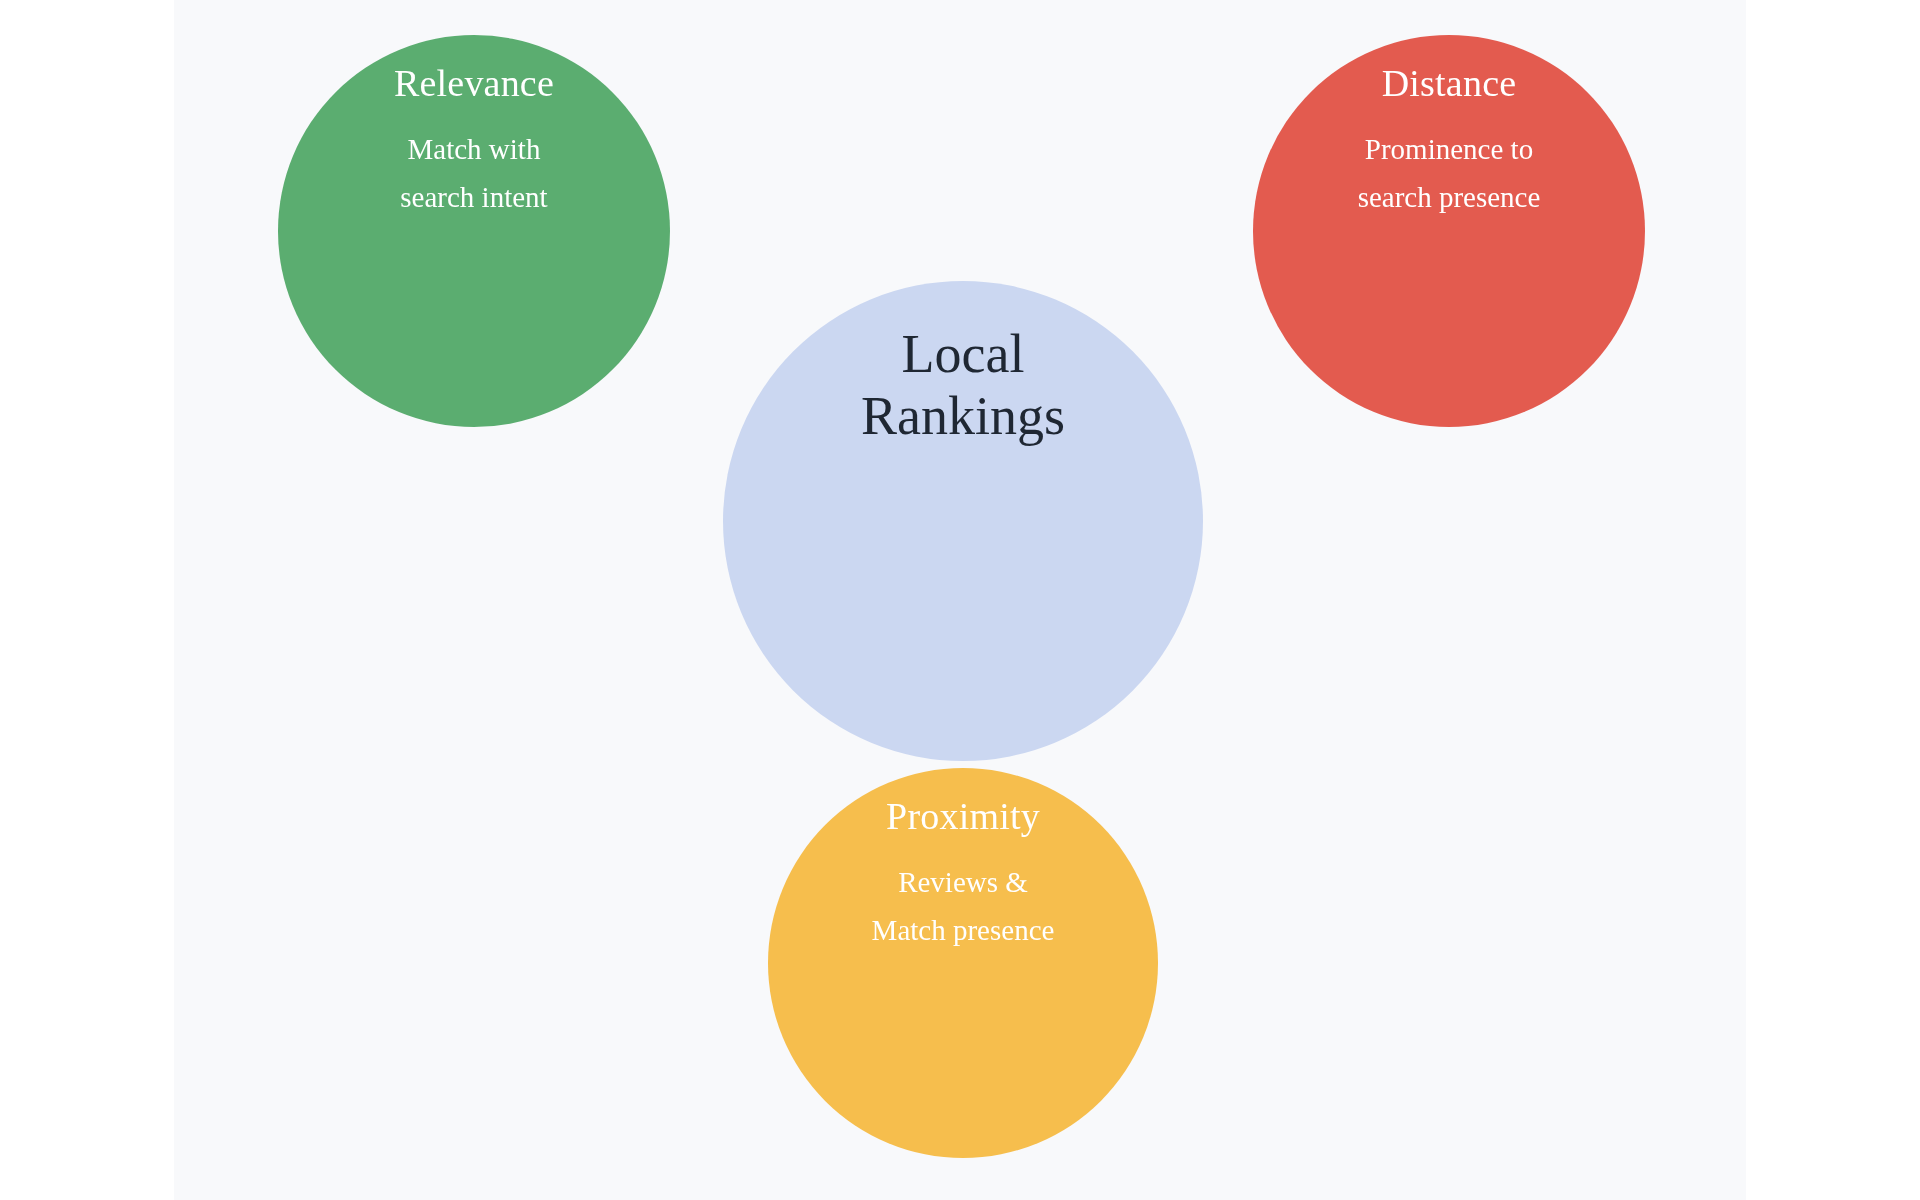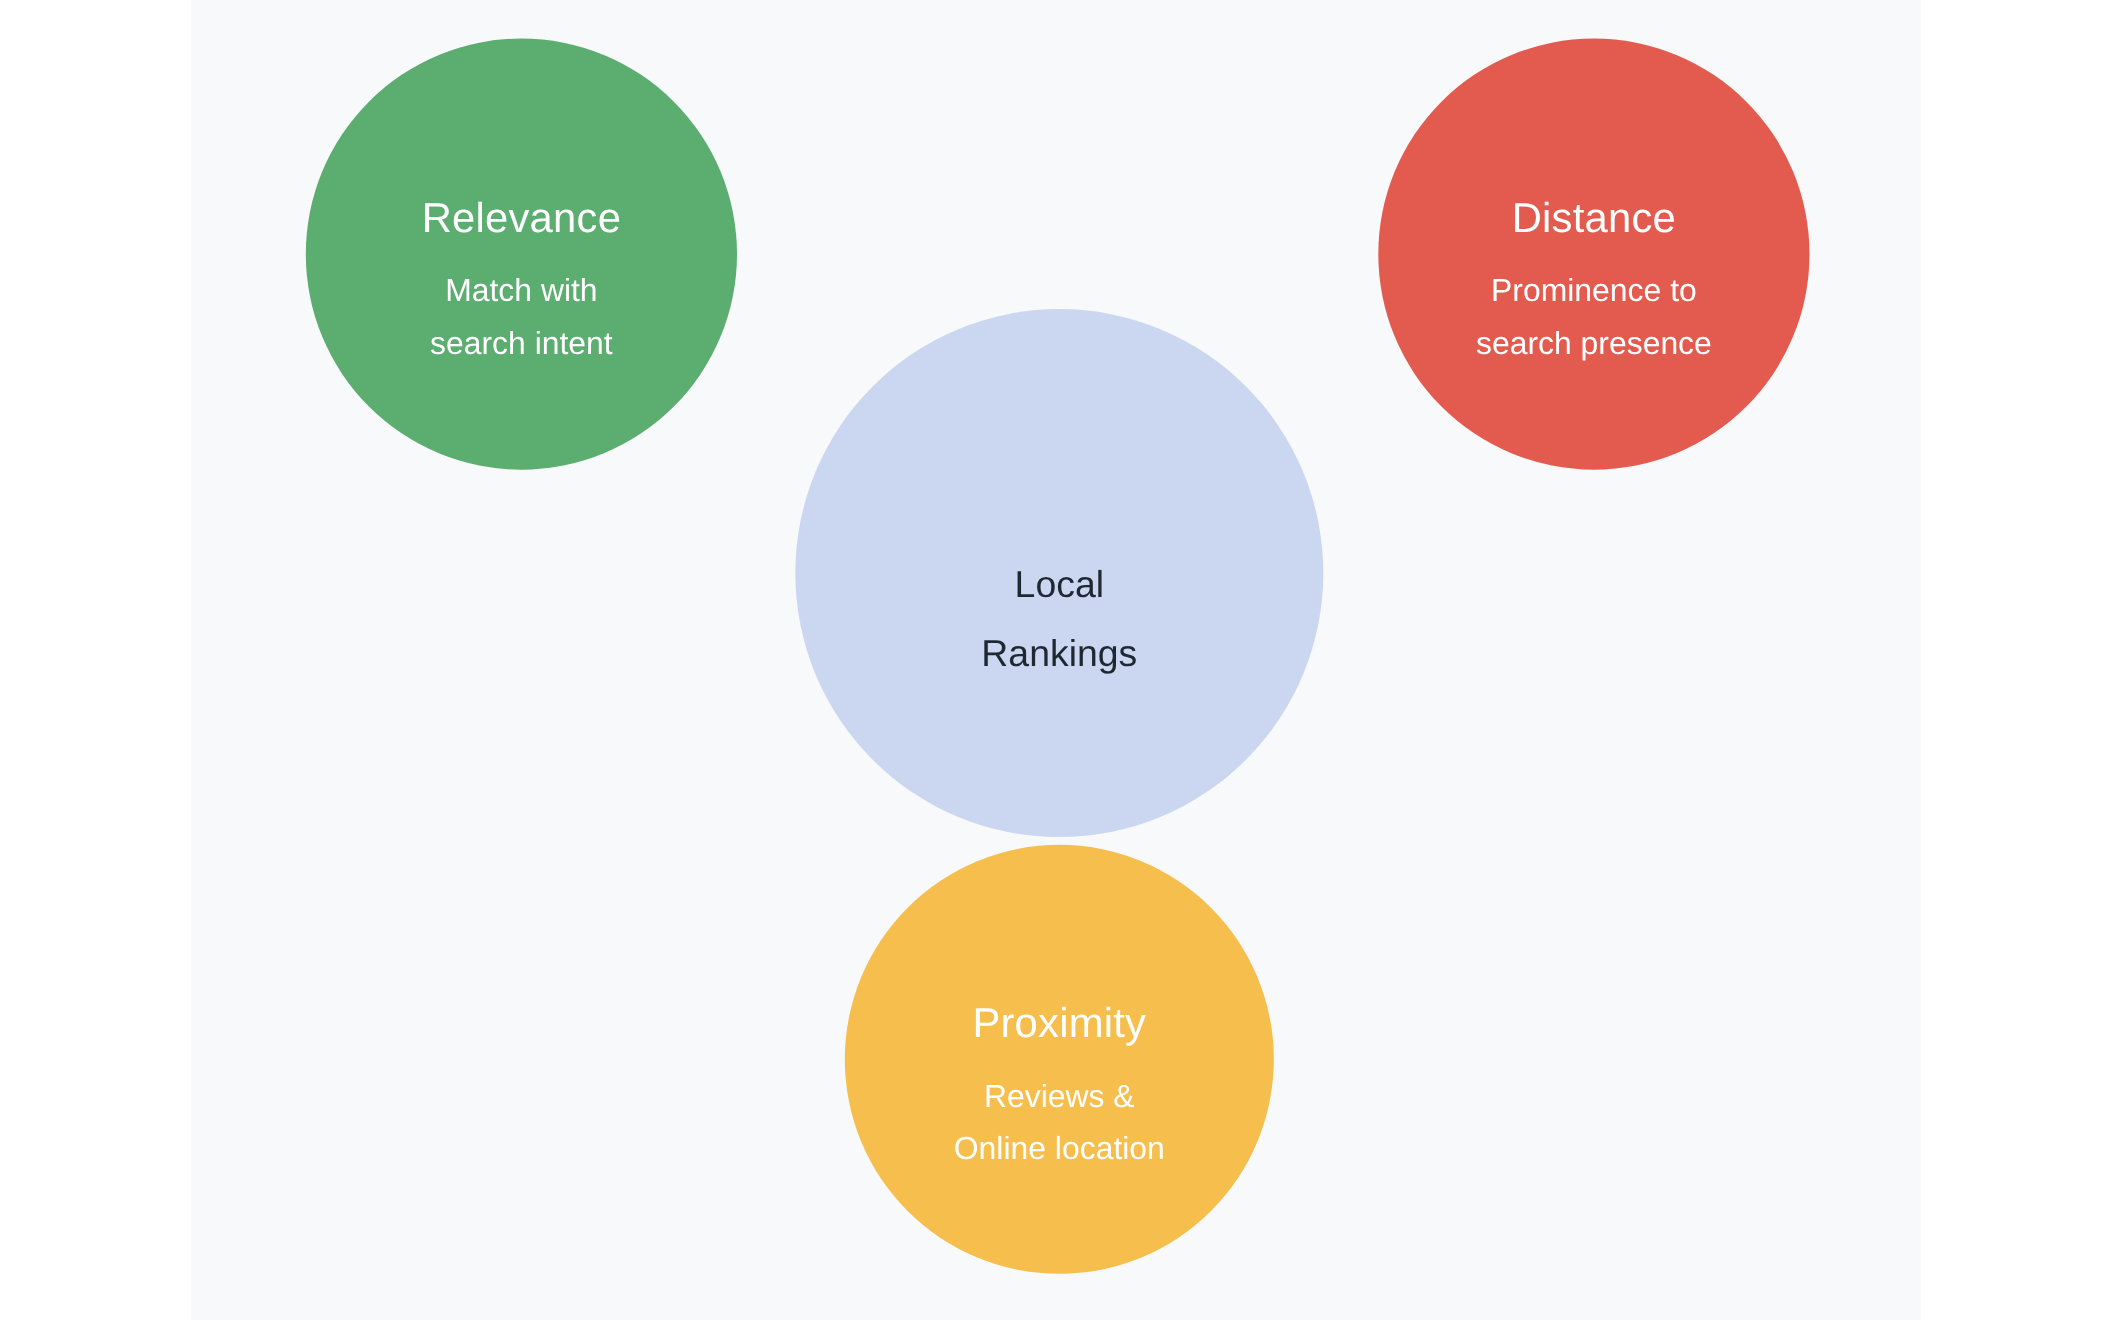--- a/index.html
+++ b/index.html
@@ -22,23 +22,24 @@
     left: 174px;
     top: 0;
     width: 1572px;
     height: 1200px;
     background: #f8f9fb;
   }
   .node {
     position: absolute;
     border-radius: 50%;
     display: flex;
-    align-items: center;
+    align-items: flex-start;
     justify-content: center;
     text-align: center;
+    font-family: Liberation Serif, serif;
   }
   .node-relevance  { left: 104px;  top: 35px;  width: 392px; height: 392px; }
   .node-distance   { left: 1079px; top: 35px;  width: 392px; height: 392px; }
   .node-center     { left: 549px;  top: 281px; width: 480px; height: 480px; }
   .node-prominence { left: 594px;  top: 768px; width: 390px; height: 390px; }
 
   .sat-inner {
     transform: translateY(26px);
   }
   .sat-title {
@@ -48,21 +49,21 @@
     letter-spacing: 0.2px;
   }
   .sat-sub {
     margin-top: 20px;
     font-size: 29px;
     line-height: 48px;
     font-weight: 400;
   }
   .center-inner {
     transform: translateY(42px);
-    font-size: 34px;
+    font-size: 54px;
     line-height: 62px;
     font-weight: 400;
   }
 </style>
 </head>
 <body>
 
 <div class="page" style="background-color: rgb(255, 255, 255);">
   <div class="canvas" style="background-color: rgb(248, 249, 251);">
 
@@ -91,19 +92,19 @@
         <div>Local</div>
         <div>Rankings</div>
       </div>
     </div>
 
     <div class="node node-prominence" style="background-color: rgb(246, 190, 77); color: rgb(255, 255, 255);">
       <div class="sat-inner">
         <div class="sat-title">Proximity</div>
         <div class="sat-sub">
           <div>Reviews &amp;</div>
-          <div>Online location</div>
+          <div>Match presence</div>
         </div>
       </div>
     </div>
 
   </div>
 </div>
 
 </body></html>

